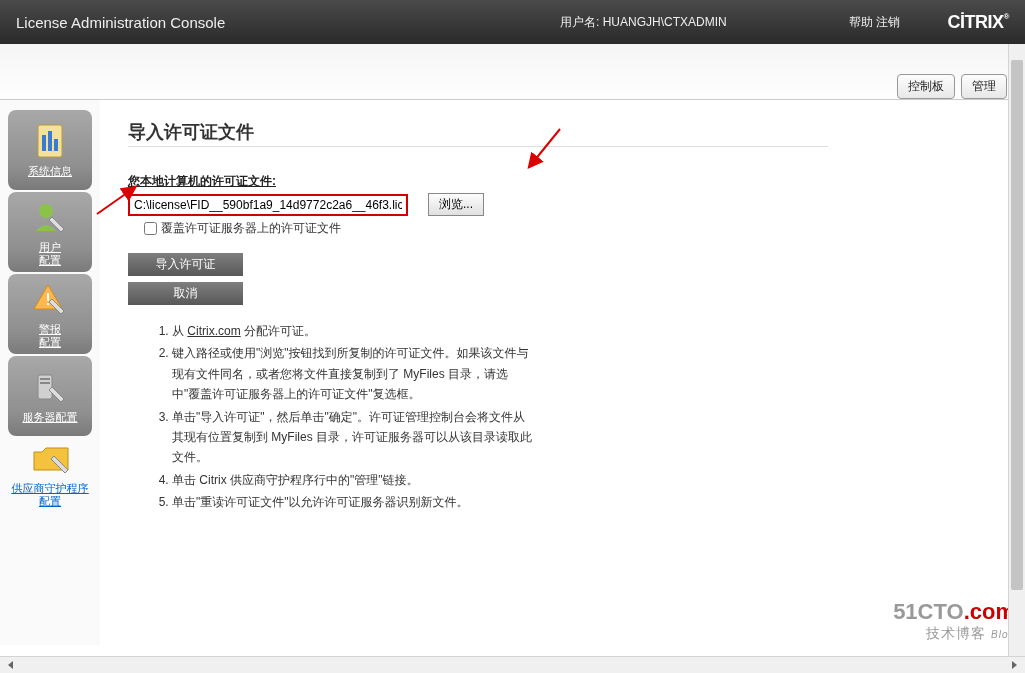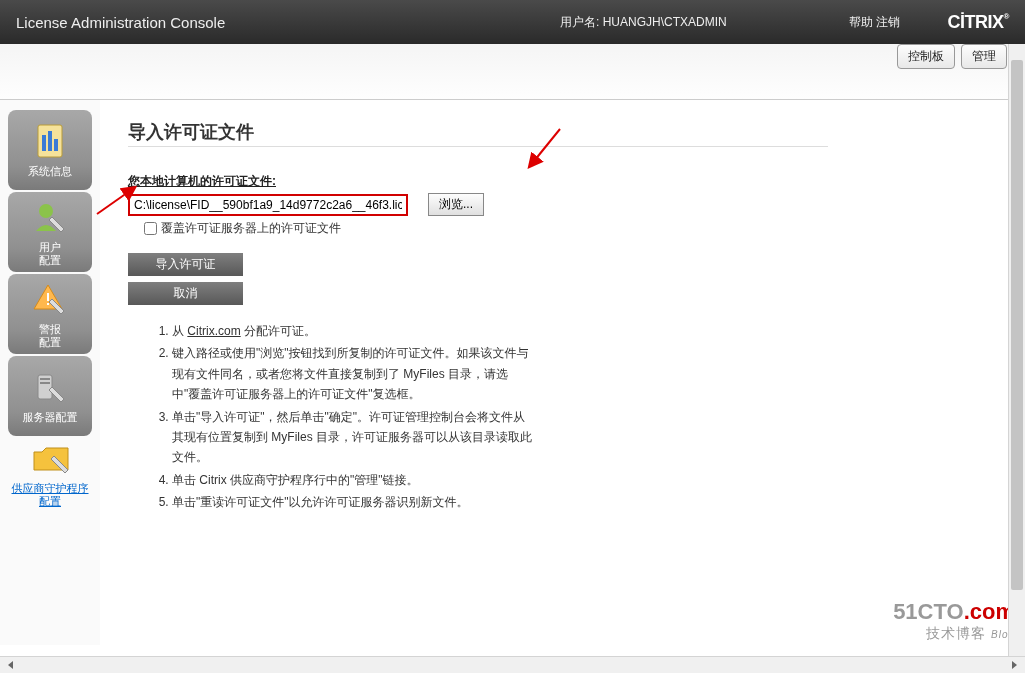--- a/index.html
+++ b/index.html
@@ -48,21 +48,21 @@
     font-family: Arial, sans-serif;
     color: #fff;
   }
   .header-logo sup { font-size: 8px; vertical-align: top; }
   .top-bar {
     height: 56px;
     background: linear-gradient(to bottom, #f5f5f5 0%, #fefefe 100%);
     border-bottom: 1px solid #ccc;
     display: flex;
     justify-content: flex-end;
-    align-items: flex-start;
+    align-items: flex-end;
     padding-right: 18px;
     gap: 6px;
   }
   .top-btn {
     padding: 3px 10px;
     border: 1px solid #999;
     border-radius: 4px;
     background: linear-gradient(to bottom, #fdfdfd 0%, #e8e8e8 100%);
     font-size: 12px;
     cursor: pointer;
@@ -95,21 +95,21 @@
     cursor: pointer;
     gap: 4px;
   }
   .side-item.selected {
     background: transparent;
     color: #0066cc;
     text-decoration: underline;
     height: 70px;
   }
   .side-icon { width: 40px; height: 40px; position: relative; }
-  .side-label { line-height: 1.2; }
+  .side-label { line-height: 1.2; text-decoration: underline; }
   .content {
     flex: 1;
     padding: 20px 20px 20px 28px;
     position: relative;
   }
   h2.page-title {
     font-size: 18px;
     font-weight: bold;
     color: #333;
     margin-bottom: 2px;

